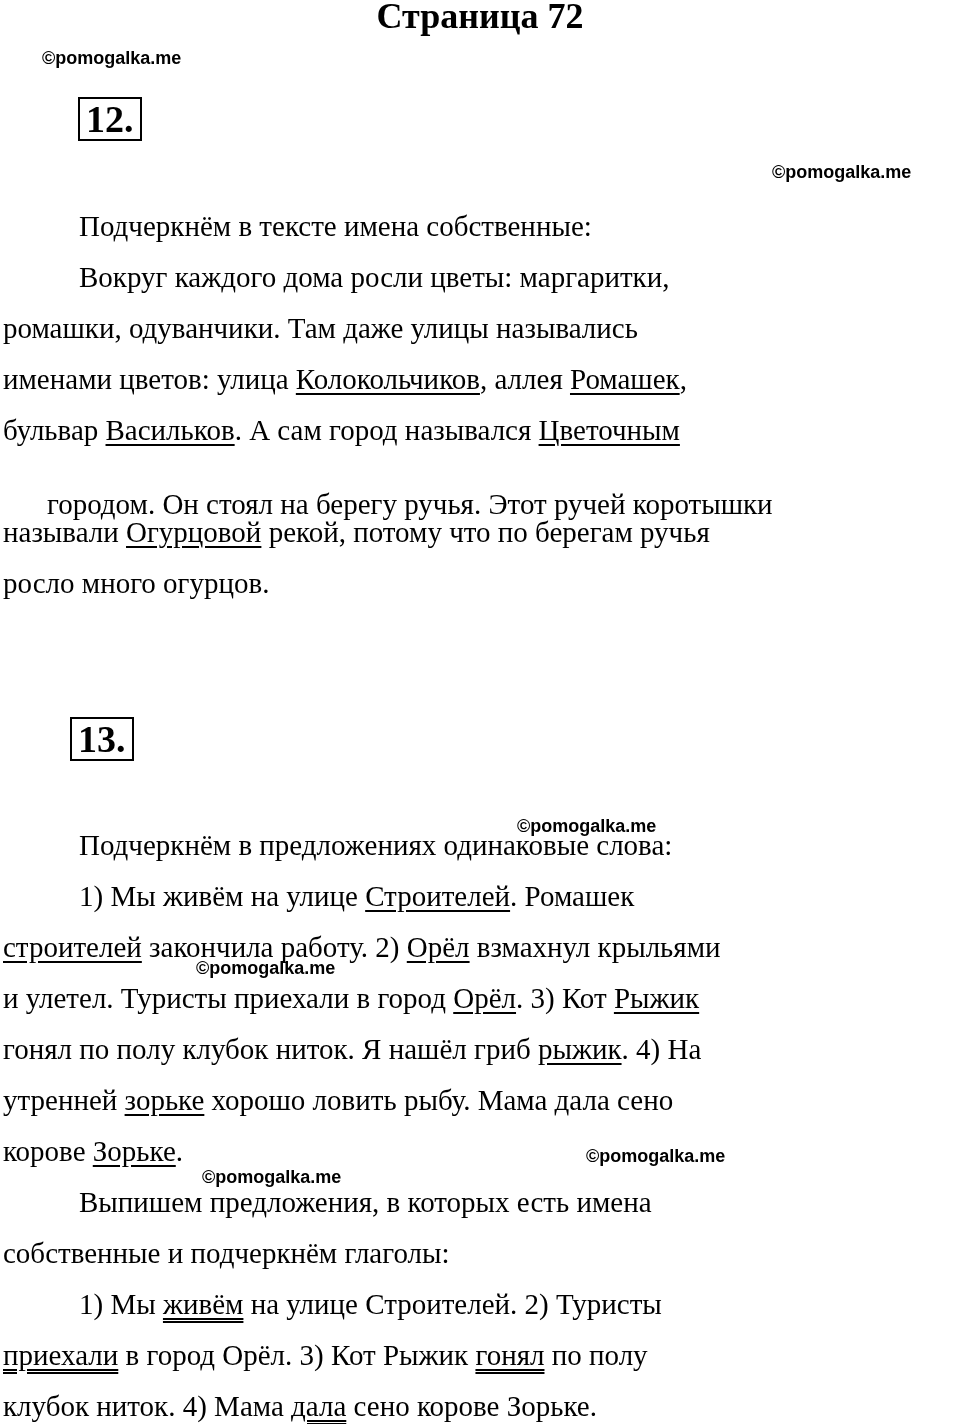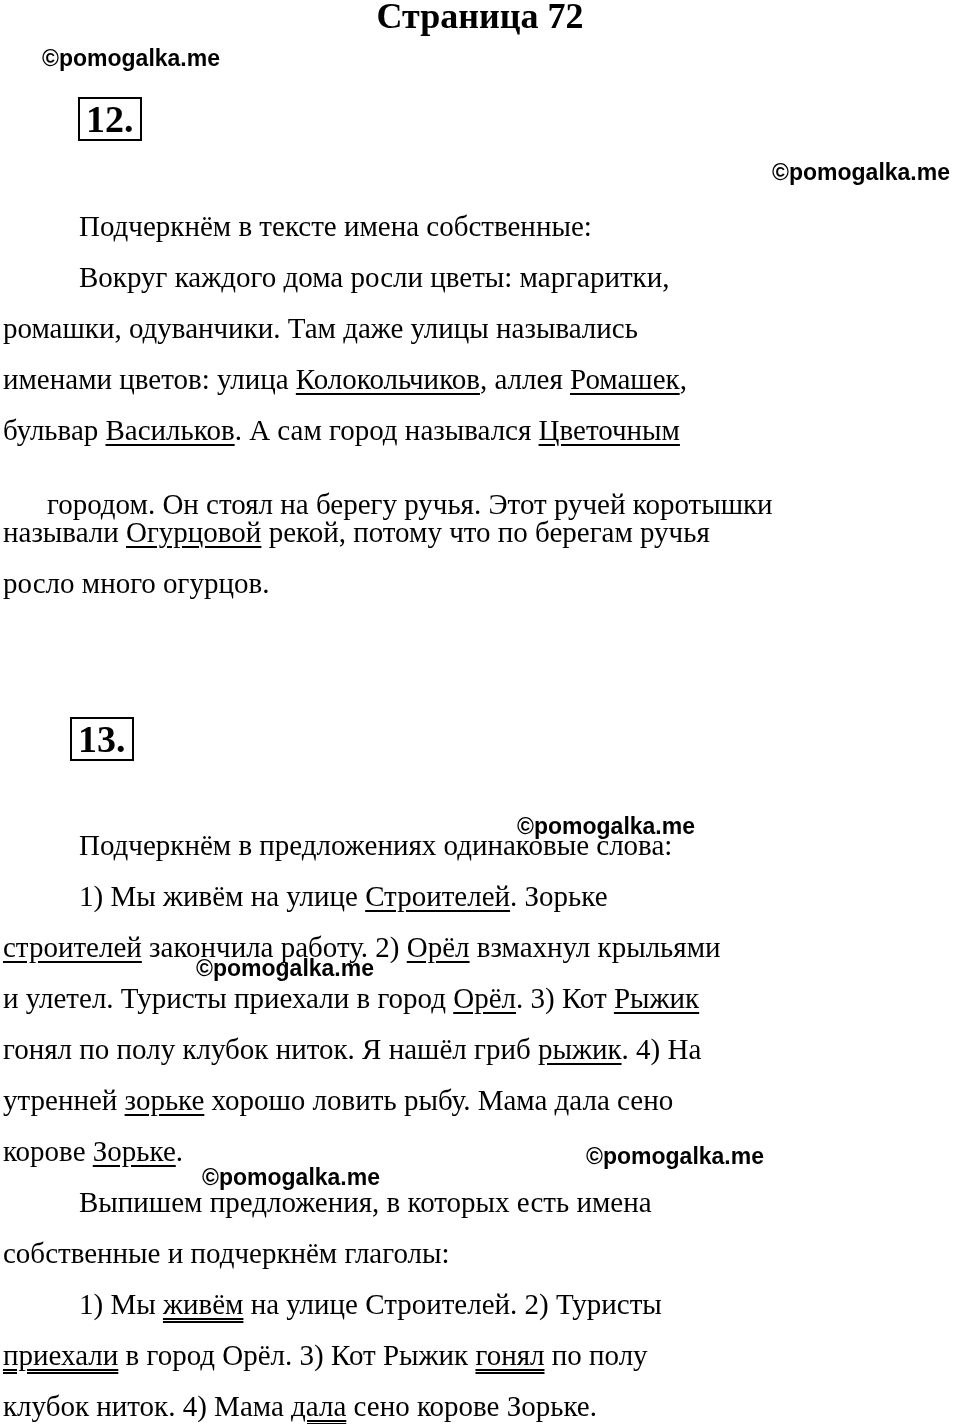--- a/index.html
+++ b/index.html
@@ -1,20 +1,20 @@
 <!DOCTYPE html>
 <html><head>
 <meta charset="utf-8">
 <style>
   html, body { margin:0; padding:0; background:#ffffff; }
   body { width:960px; height:1424px; position:relative; overflow:hidden; color:#000; }
   .page-title { position:absolute; top:-6px; left:0; width:960px; text-align:center;
     font-family:"Liberation Serif", serif; font-weight:bold; font-size:36px; line-height:44px; }
   .wm { position:absolute; font-family:"Liberation Sans", sans-serif; font-weight:bold;
-    font-size:23px; line-height:20px; white-space:nowrap; }
+    font-size:18px; line-height:20px; white-space:nowrap; }
   .num-box { position:absolute; border:2.5px solid #000; padding:0 6px;
     font-family:"Liberation Serif", serif; font-weight:bold; font-size:38px; line-height:40px; }
   .line { position:absolute; left:3px; white-space:nowrap;
     font-family:"Liberation Serif", serif; font-size:29px; line-height:40px; }
   .line.indent { left:79px; }
   .u1 { text-decoration:underline; text-decoration-thickness:2px; text-underline-offset:4px; }
   .u2 { text-decoration:underline double; text-decoration-thickness:1.5px; text-underline-offset:4px;margin-top:8px; }
 </style>
 </head>
 <body>
@@ -33,21 +33,21 @@
     <div class="line indent" style="top: 206px;"><span>Подчеркнём в тексте имена собственные:</span></div>
     <div class="line indent" style="top: 257px;"><span>Вокруг каждого дома росли цветы: маргаритки,</span></div>
     <div class="line" style="top: 308px;"><span>ромашки, одуванчики. Там даже улицы назывались</span></div>
     <div class="line" style="top: 359px;"><span>именами цветов: улица </span><span class="u1">Колокольчиков</span><span>, аллея </span><span class="u1">Ромашек</span><span>,</span></div>
     <div class="line" style="top: 410px;"><span>бульвар </span><span class="u1">Васильков</span><span>. А сам город назывался </span><span class="u1">Цветочным</span></div>
     <div class="line" style="top: 484px; margin-left: 44px;"><span>городом. Он стоял на берегу ручья. Этот ручей коротышки</span></div>
     <div class="line" style="top: 512px;"><span>называли </span><span class="u1">Огурцовой</span><span> рекой, потому что по берегам ручья</span></div>
     <div class="line" style="top: 563px;"><span>росло много огурцов.</span></div>
     <div class="num-box" style="left: 70px; top: 717px;">13.</div>
     <div class="line indent" style="top: 825px;"><span>Подчеркнём в предложениях одинаковые слова:</span></div>
-    <div class="line indent" style="top: 876px;"><span>1) Мы живём на улице </span><span class="u1">Строителей</span><span>. Зорьке</span></div>
+    <div class="line indent" style="top: 876px;"><span>1) Мы живём на улице </span><span class="u1">Строителей</span><span>. Ромашек</span></div>
     <div class="line" style="top: 927px;"><span class="u1">строителей</span><span> закончила работу. 2) </span><span class="u1">Орёл</span><span> взмахнул крыльями</span></div>
     <div class="line" style="top: 978px;"><span>и улетел. Туристы приехали в город </span><span class="u1">Орёл</span><span>. 3) Кот </span><span class="u1">Рыжик</span></div>
     <div class="line" style="top: 1029px;"><span>гонял по полу клубок ниток. Я нашёл гриб </span><span class="u1">рыжик</span><span>. 4) На</span></div>
     <div class="line" style="top: 1080px;"><span>утренней </span><span class="u1">зорьке</span><span> хорошо ловить рыбу. Мама дала сено</span></div>
     <div class="line" style="top: 1131px;"><span>корове </span><span class="u1">Зорьке</span><span>.</span></div>
     <div class="line indent" style="top: 1182px;"><span>Выпишем предложения, в которых есть имена</span></div>
     <div class="line" style="top: 1233px;"><span>собственные и подчеркнём глаголы:</span></div>
     <div class="line indent" style="top: 1284px;"><span>1) Мы </span><span class="u2">живём</span><span> на улице Строителей. 2) Туристы</span></div>
     <div class="line" style="top: 1335px;"><span class="u2">приехали</span><span> в город Орёл. 3) Кот Рыжик </span><span class="u2">гонял</span><span> по полу</span></div>
     <div class="line" style="top: 1386px;"><span>клубок ниток. 4) Мама </span><span class="u2">дала</span><span> сено корове Зорьке.</span></div>

